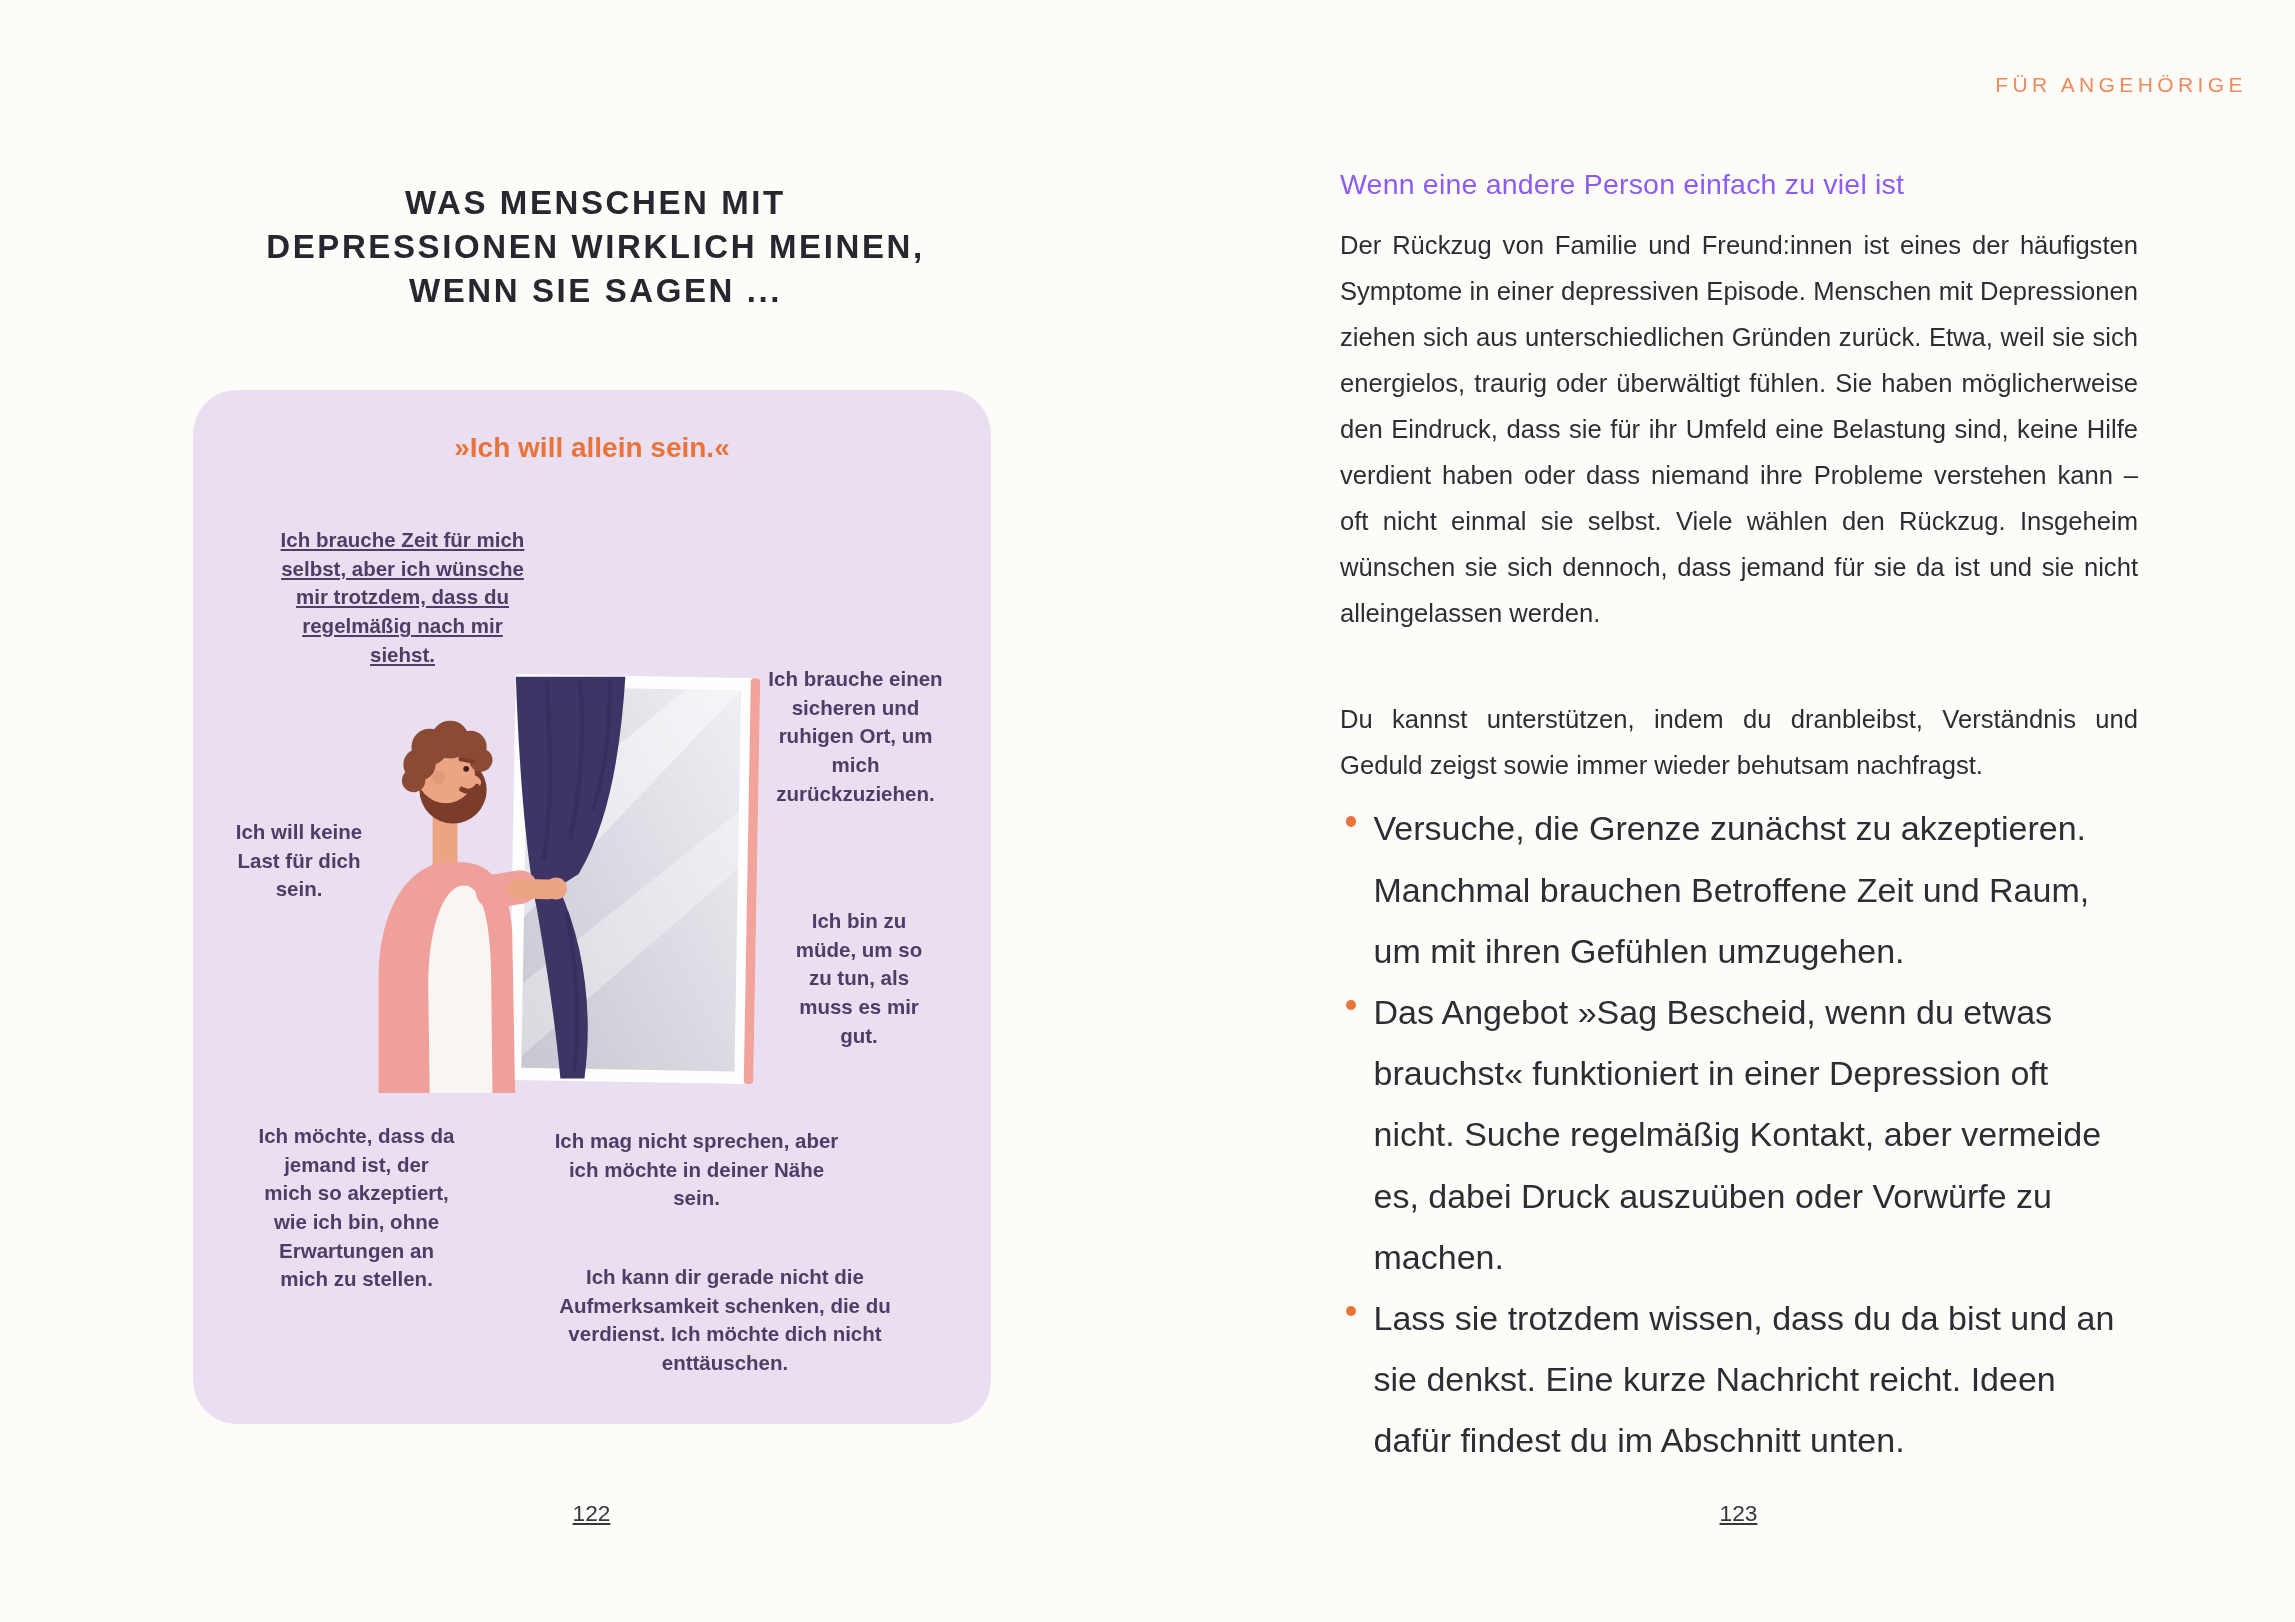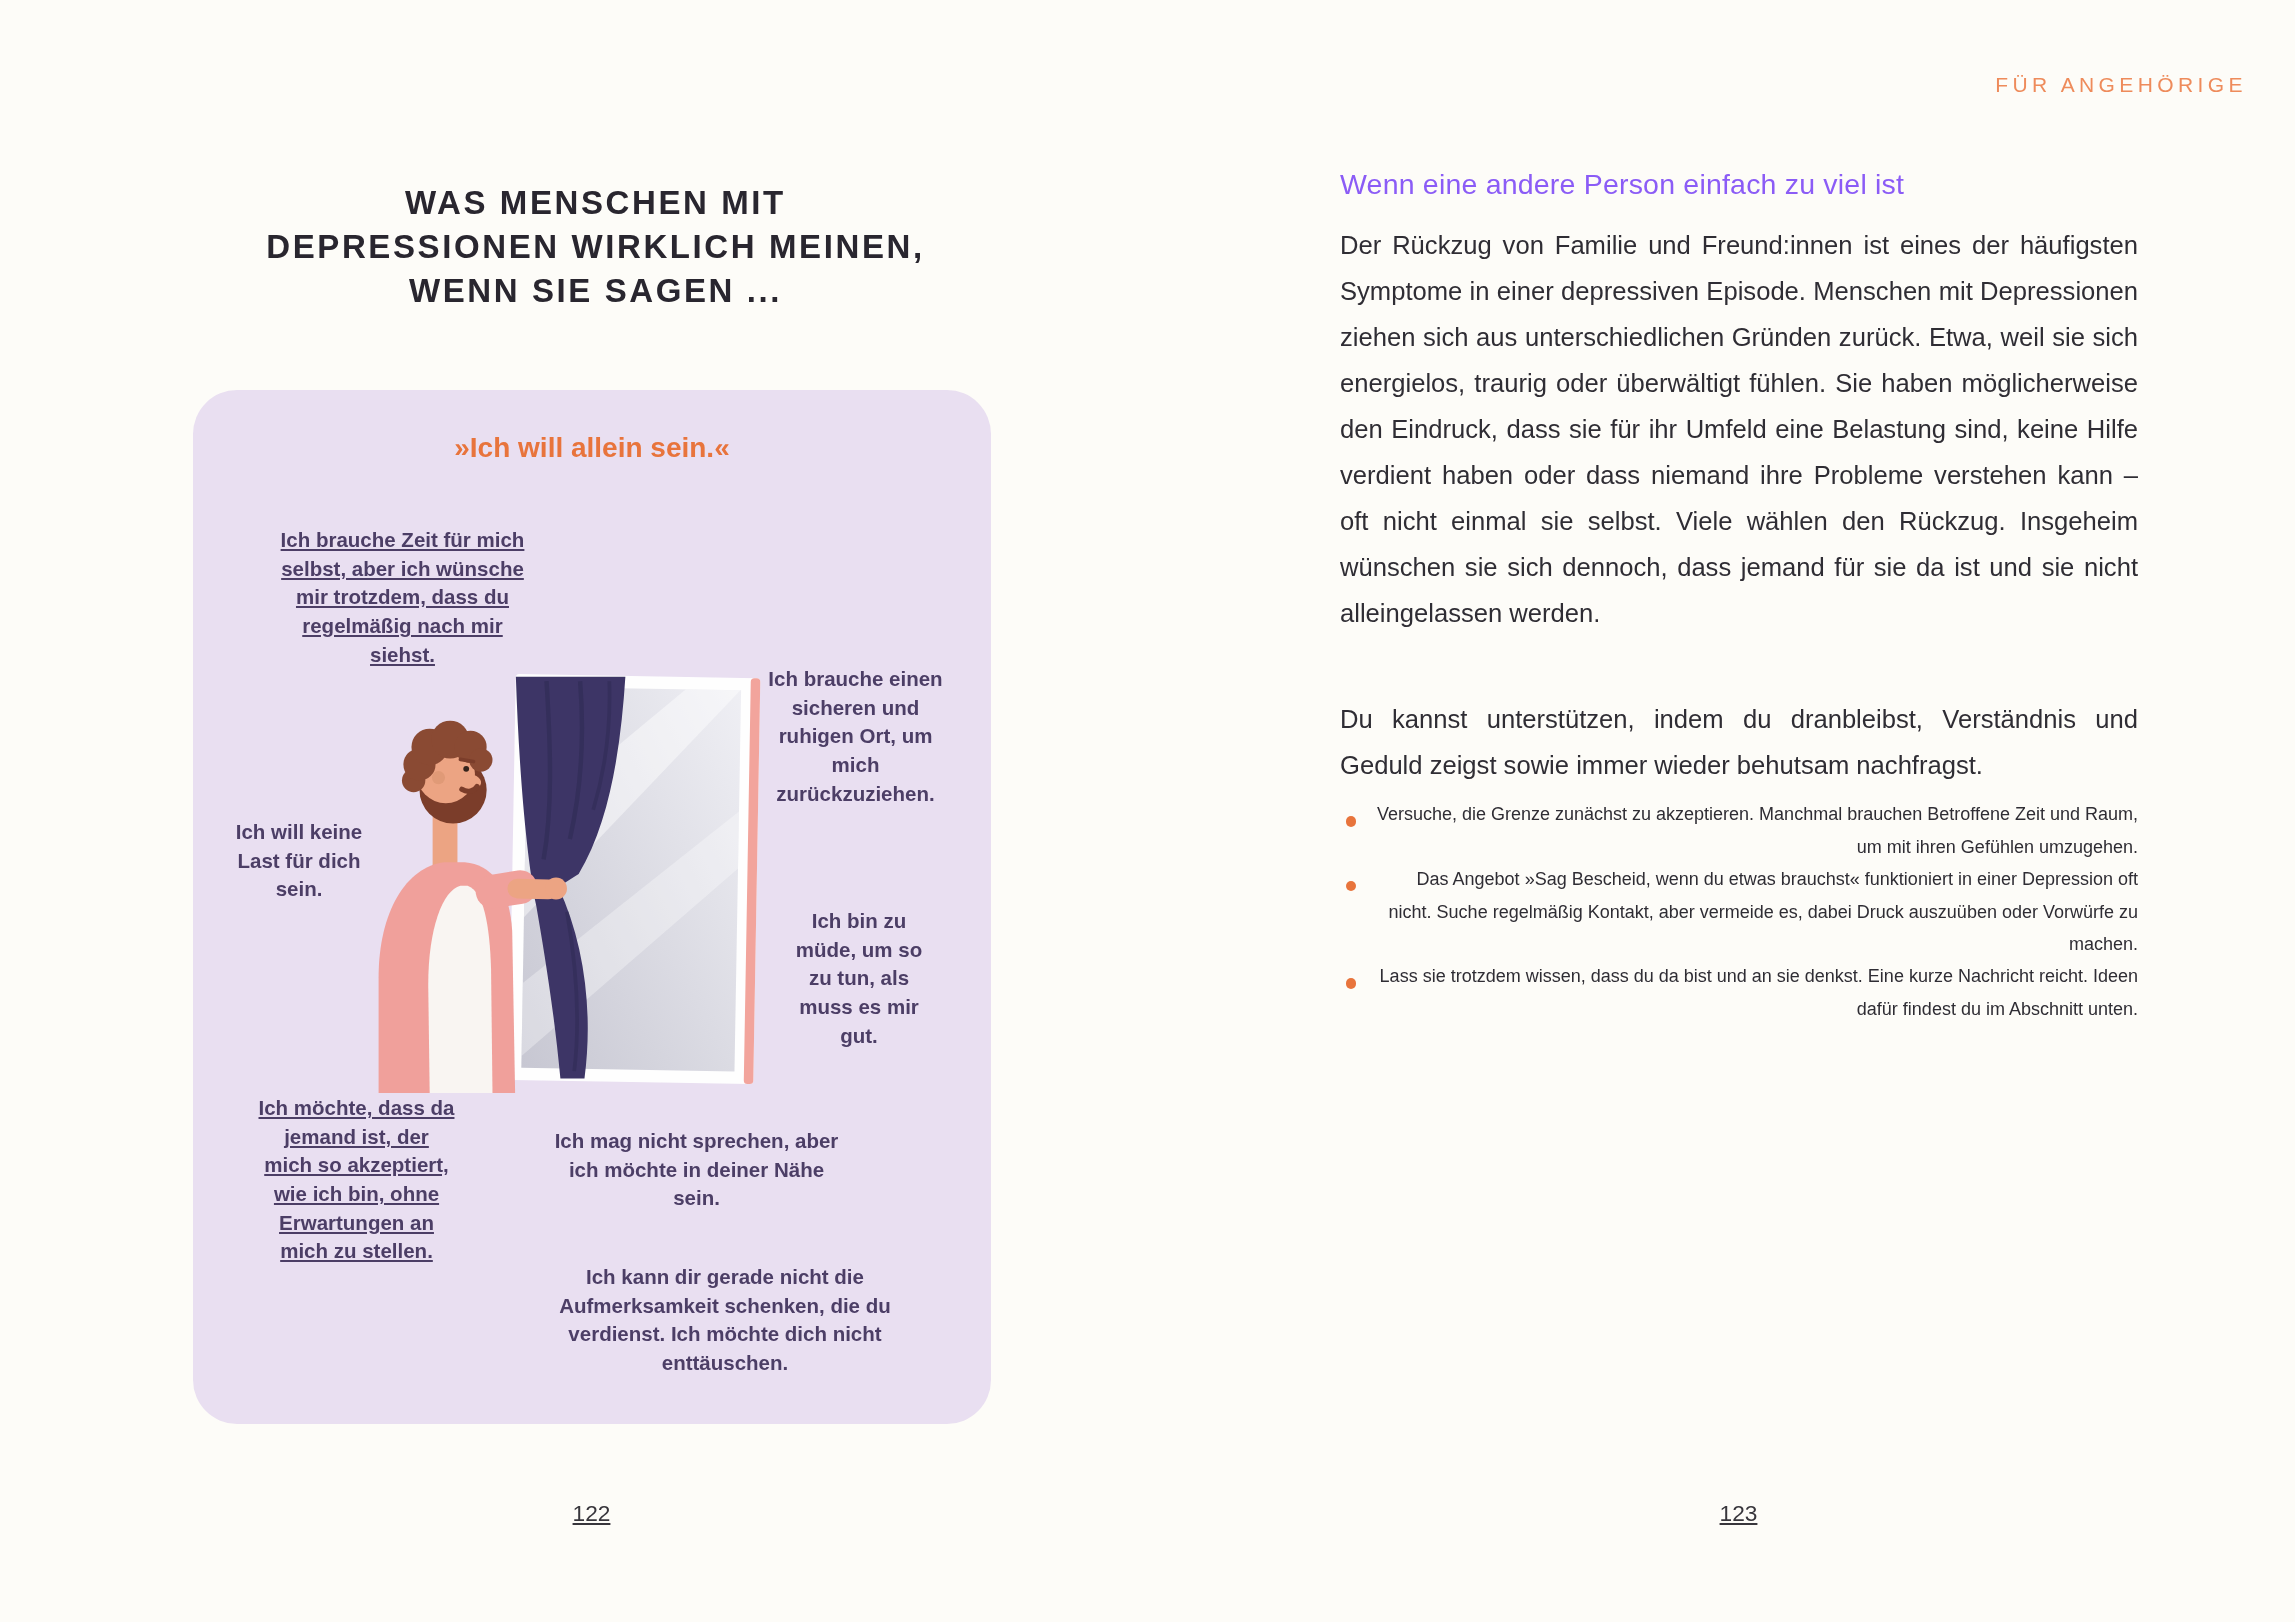--- a/index.html
+++ b/index.html
@@ -28,21 +28,21 @@
   }
   .quote {
     position:absolute; font-weight:bold; color:#4c3e66;
     font-size:20.5px; line-height:1.4; text-align:center;
   }
   .q1 { top:136px;  left:78px; width:263px;text-decoration:underline; }
   .q2 { top:141px;  left:435px; width:292px; }
   .q3 { top:275px;  left:571px; width:183px; }
   .q4 { top:428px;  left:22px;  width:168px; }
   .q5 { top:517px;  left:600px; width:132px; }
-  .q6 { top:704px; left:65px;  width:197px;text-decoration:underline; }
+  .q6 { top:732px; left:65px;  width:197px; }
   .q7 { top:737px; left:350px; width:307px; }
   .q8 { top:873px; left:342px; width:380px; }
 
   .illustration {
     position:absolute; left:175px; top:281px; width:395px; height:422px;
   }
 
   .pagenum {
     position:absolute; top:1500px; width:219px; text-align:center;
     font-size:22.7px; color:#38363c;text-decoration:underline;
@@ -68,21 +68,21 @@
   }
   .par-gap { margin-bottom:60px; }
   .intro-gap { margin-bottom:7.3px; }
   .bullet-list { margin-top:10.2px; }
   .bullet-item { display:flex; align-items:flex-start; }
   .bullet-dot {
     flex:none; width:10.2px; height:10.2px; border-radius:50%;
     background:#e8743c; margin:18px 17.5px 0 5.8px;
   }
   .bullet-text {
-    font-size:18px; line-height:1.8; text-align:right; hyphens:auto;
+    font-size:34px; line-height:1.8; text-align:left; hyphens:auto;
   }
 </style>
 </head>
 <body>
 
 <div class="spread">
 
   <div class="book-title">
     <span>WAS MENSCHEN MIT</span>
     <span>DEPRESSIONEN WIRKLICH MEINEN,</span>

